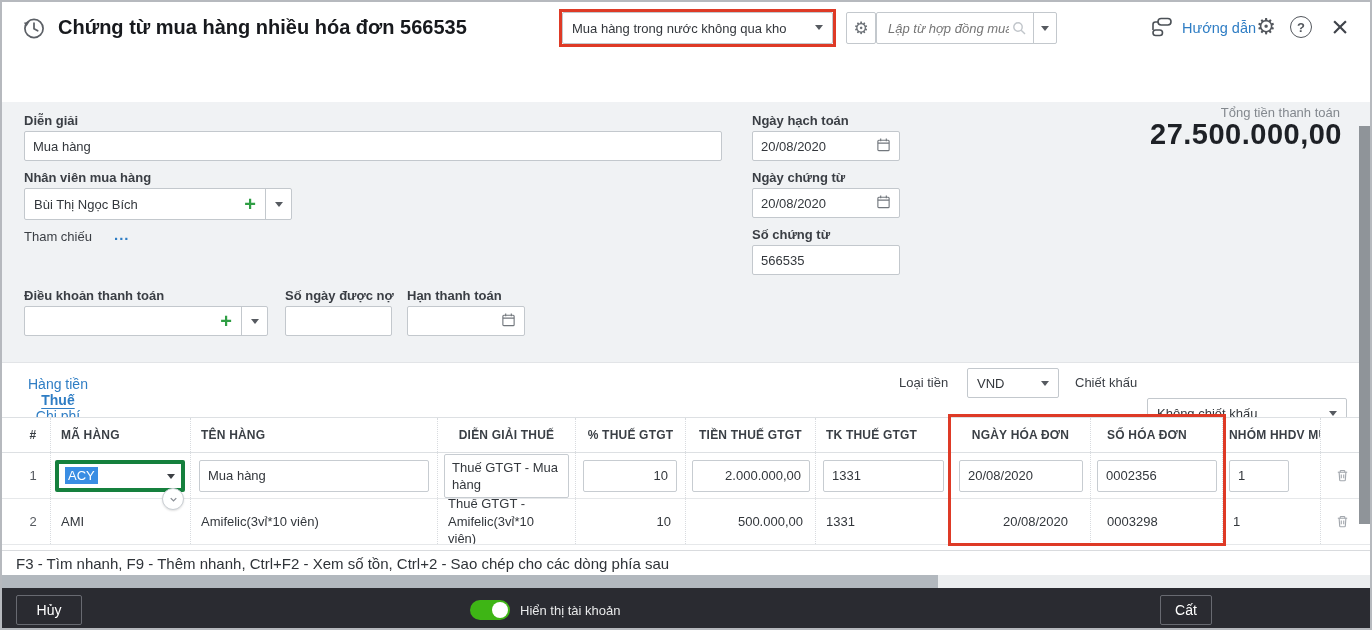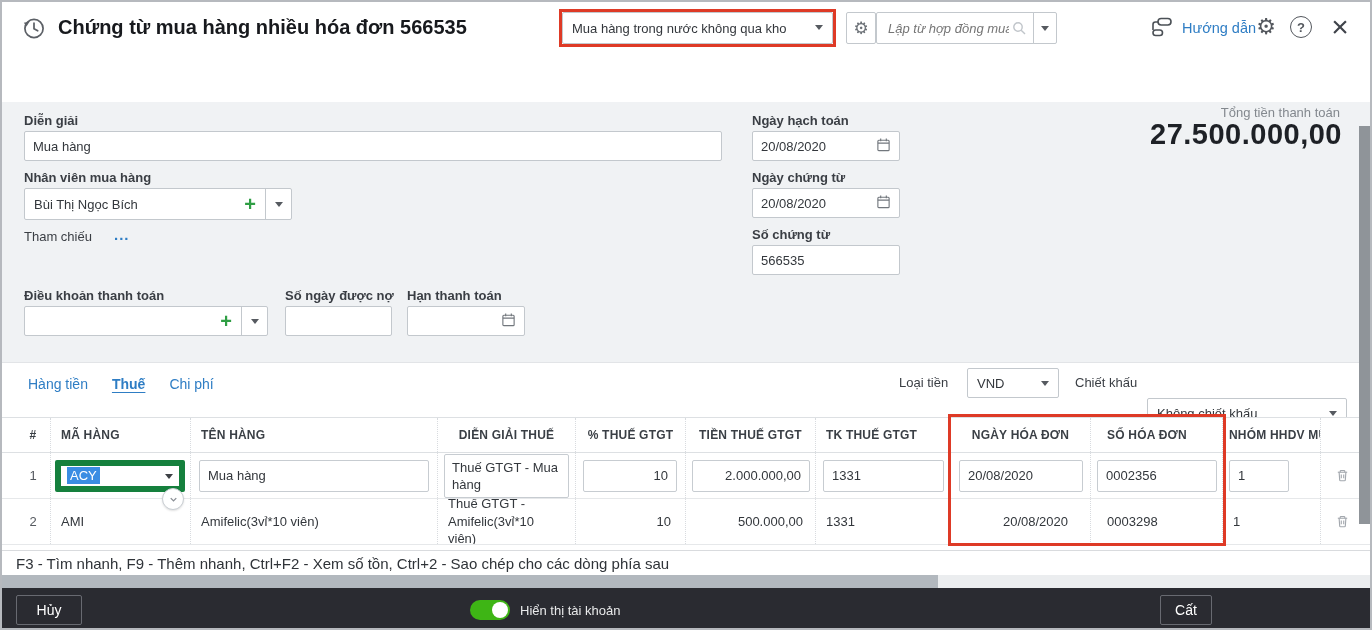--- a/index.html
+++ b/index.html
@@ -167,21 +167,21 @@
   <div class="abs" style="left:405px;top:304px;width:118px;height:30px;border:1px solid #c3c8cd;border-radius:2px;background:#fff;display:flex;align-items:center;justify-content:flex-end;padding:0 8px;">
     <span>
       <svg viewBox="0 0 16 16" width="15" height="15" fill="none" stroke="#72777d" stroke-width="1.2">
           <rect x="2" y="3.5" width="12" height="11" rx="1"></rect>
           <path d="M2 6.5h12M5 1.5v3M11 1.5v3"></path>
         </svg>
     </span>
   </div>
 
   <div class="abs" style="left:0;top:360px;width:1372px;height:55px;background:#fff;border-top:1px solid #e2e4e7;">
-    <div class="abs" style="left:26px;top:13px;display:flex;gap:24px;align-items:center;">
+    <div class="abs" style="left:26px;top:13px;display:flex;align-items:center;flex-direction:column;">
       <span class="tab">Hàng tiền</span>
       <span class="tab active">Thuế</span>
       <span class="tab">Chi phí</span>
     </div>
     <span class="abs" style="left:897px;top:12px;color:#3a3e44;">Loại tiền</span>
     <div class="selbox abs" style="left:965px;top:5px;width:92px;">
       <span>VND</span>
       <span class="caret"></span>
     </div>
     <span class="abs" style="left:1073px;top:12px;color:#3a3e44;">Chiết khấu</span>
@@ -223,21 +223,21 @@
         <span>NHÓM HHDV MU</span>
       </div>
     <div class="cell" style="width:44px;"></div>
   </div>
 
   <div class="abs rowline" style="left:0;top:451px;width:1372px;height:46px;background:#fff;display:flex;padding-left:14px;">
     <div class="cell" style="width:34px;justify-content:center;color:#55595f;">
         <span>1</span>
       </div>
     <div class="cell" style="width:140px;padding:0 4px;">
-      <div style="width:130px;height:32px;border:6px solid #15803d;border-radius:2px;background:#fff;display:flex;align-items:center;padding:0 6px;">
+      <div style="width:130px;height:32px;border:4px solid #15803d;border-radius:2px;background:#fff;display:flex;align-items:center;padding:0 6px;">
         <span style="background:#3a8de3;color:#fff;padding:1px 3px;flex:0 0 auto;">ACY</span>
         <span style="flex:1;"></span>
         <span style="width:0;height:0;border:4px solid transparent;border-top:5px solid #3c4045;margin-top:5px;"></span>
       </div>
     </div>
     <div class="cell" style="width:247px;padding:0 8px;">
       <input class="tinp" style="width: 231px;" value="Mua hàng">
     </div>
     <div class="cell" style="width:138px;padding:0 6px;">
       <div style="width:126px;height:44px;border:1px solid #c7ccd1;border-radius:2px;background:#fff;padding:4px 7px;font-size:13px;line-height:1.35;color:#33373c;overflow:hidden;">Thuế GTGT - Mua hàng</div>

